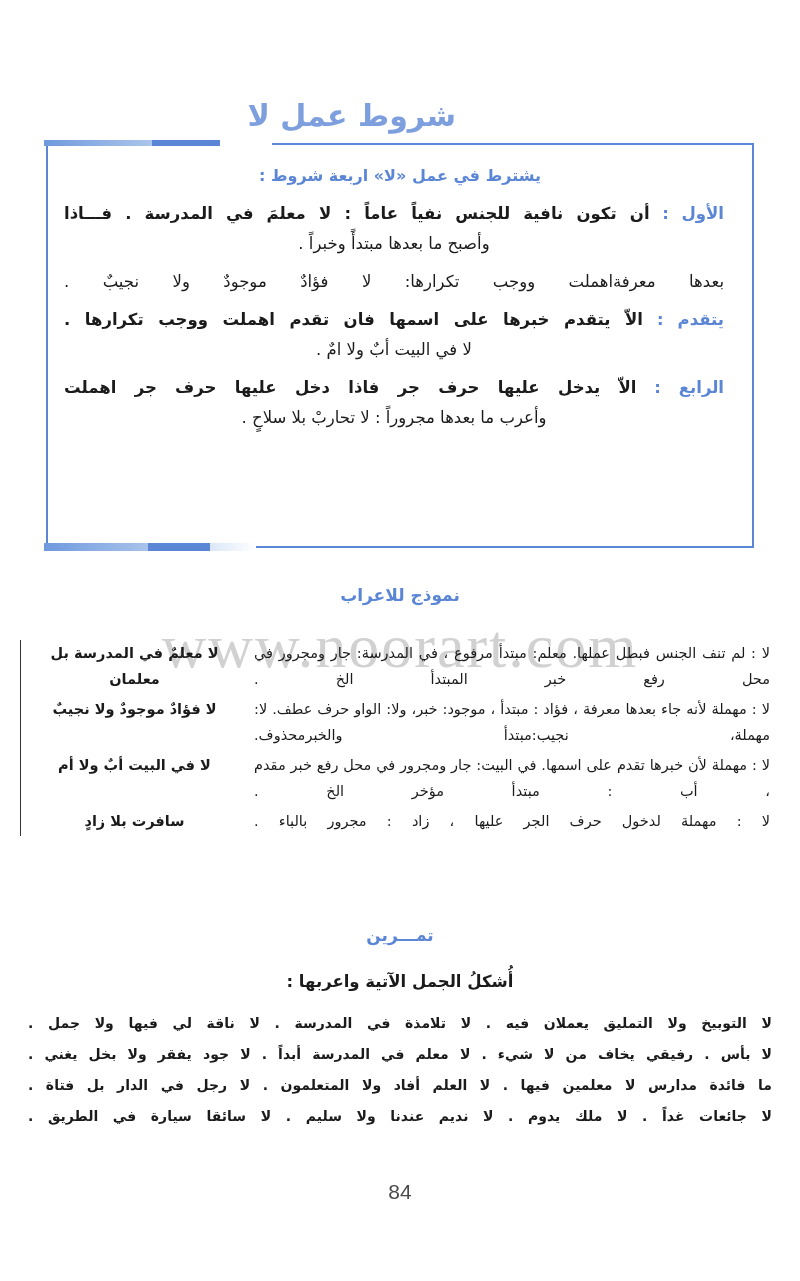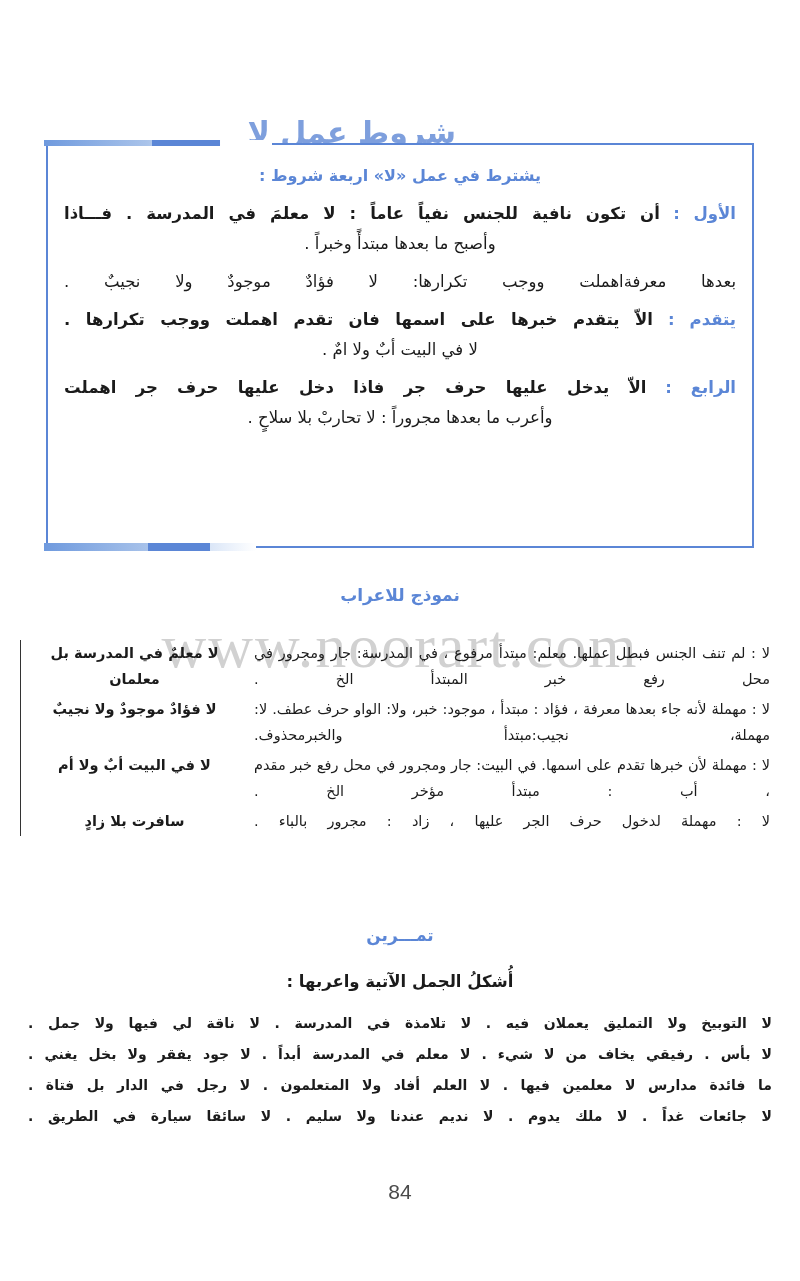--- a/index.html
+++ b/index.html
@@ -37,21 +37,21 @@
     direction: ltr;
     white-space: nowrap;
     z-index: 5;
     pointer-events: none;
     user-select: none;
   }
 
   
   .title-row {
     position: absolute;
-    top: 112px;
+    top: 95px;
     left: 0;
     width: 800px;
     height: 56px;
   }
   .main-title {
     position: absolute;
     top: 0px;
     right: 344px;
     font-family: "DejaVu Sans", sans-serif;
     font-size: 30px;
@@ -118,21 +118,21 @@
   .intro-line {
     color: #5b86d6;
     font-size: 16px;
     font-weight: 700;
     text-align: center;
     margin: 4px 0 10px 0;
     line-height: 26px;
   }
 
   .cond {
-    margin: 0 0 8px 0;
+    margin: 0 12px 8px 0;
     font-size: 16.5px;
     line-height: 30px;
     color: #1b1b1b;
     text-align: justify;
     text-align-last: center;
   }
   .cond .ord {
     color: #5b86d6;
     font-weight: 600;
   }

